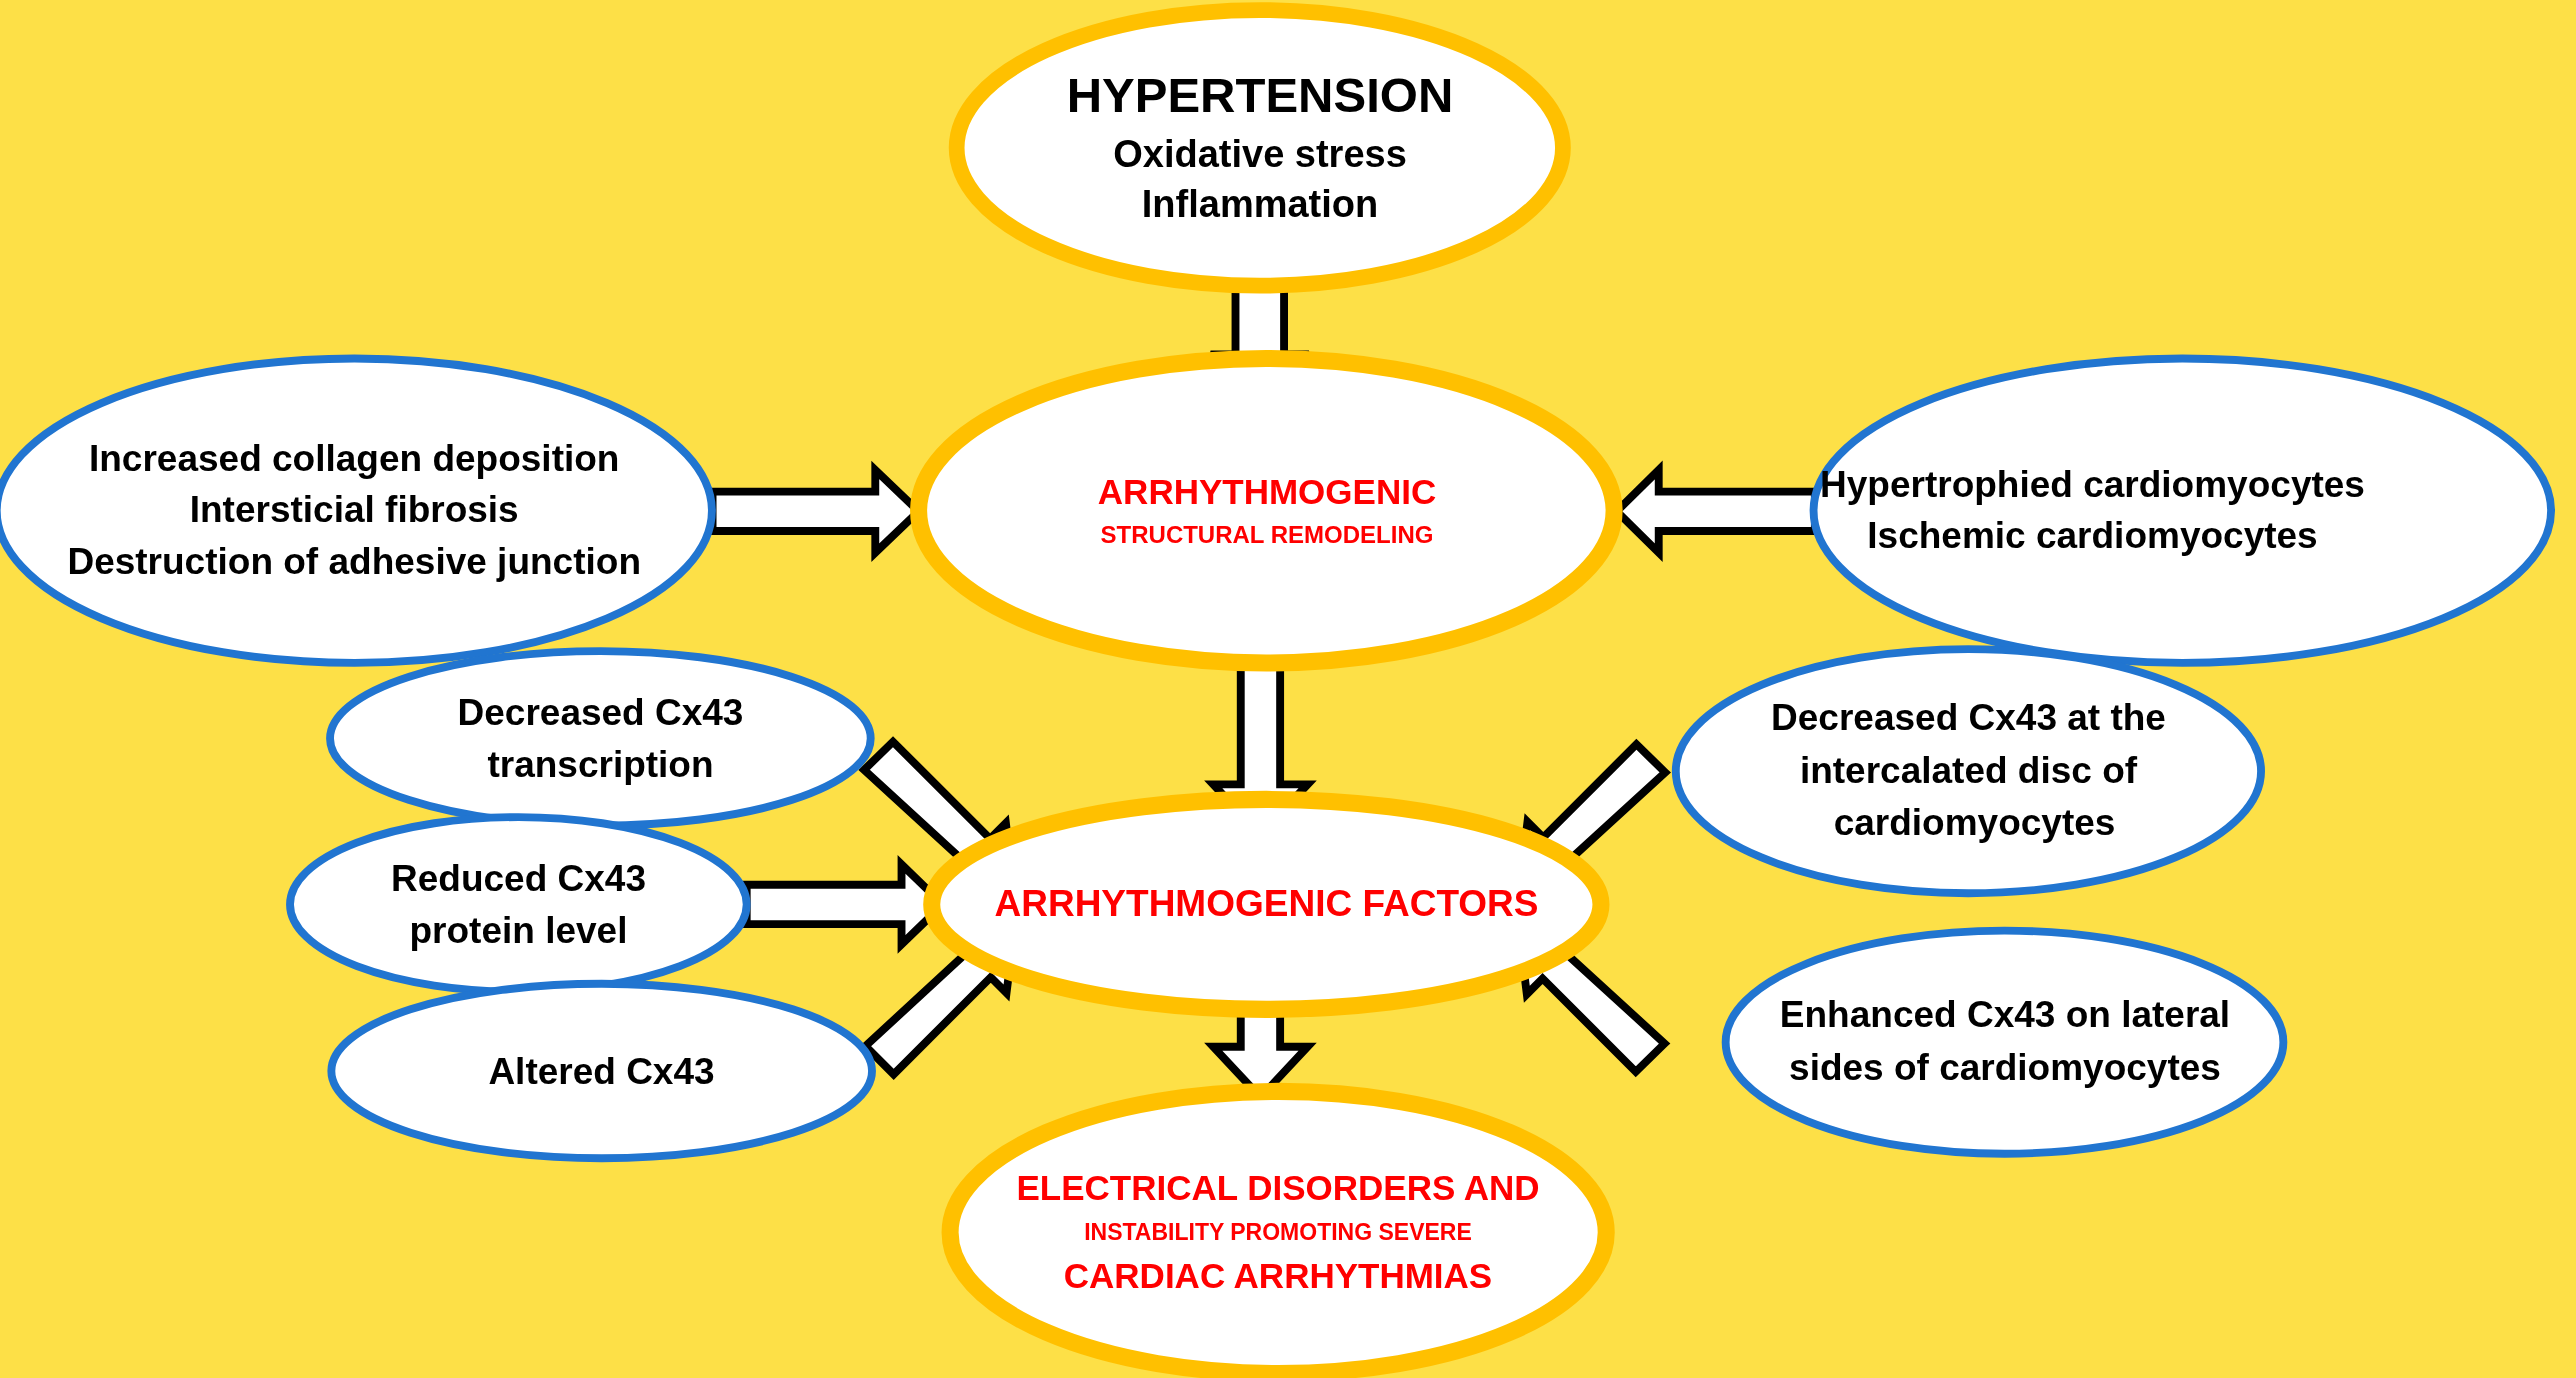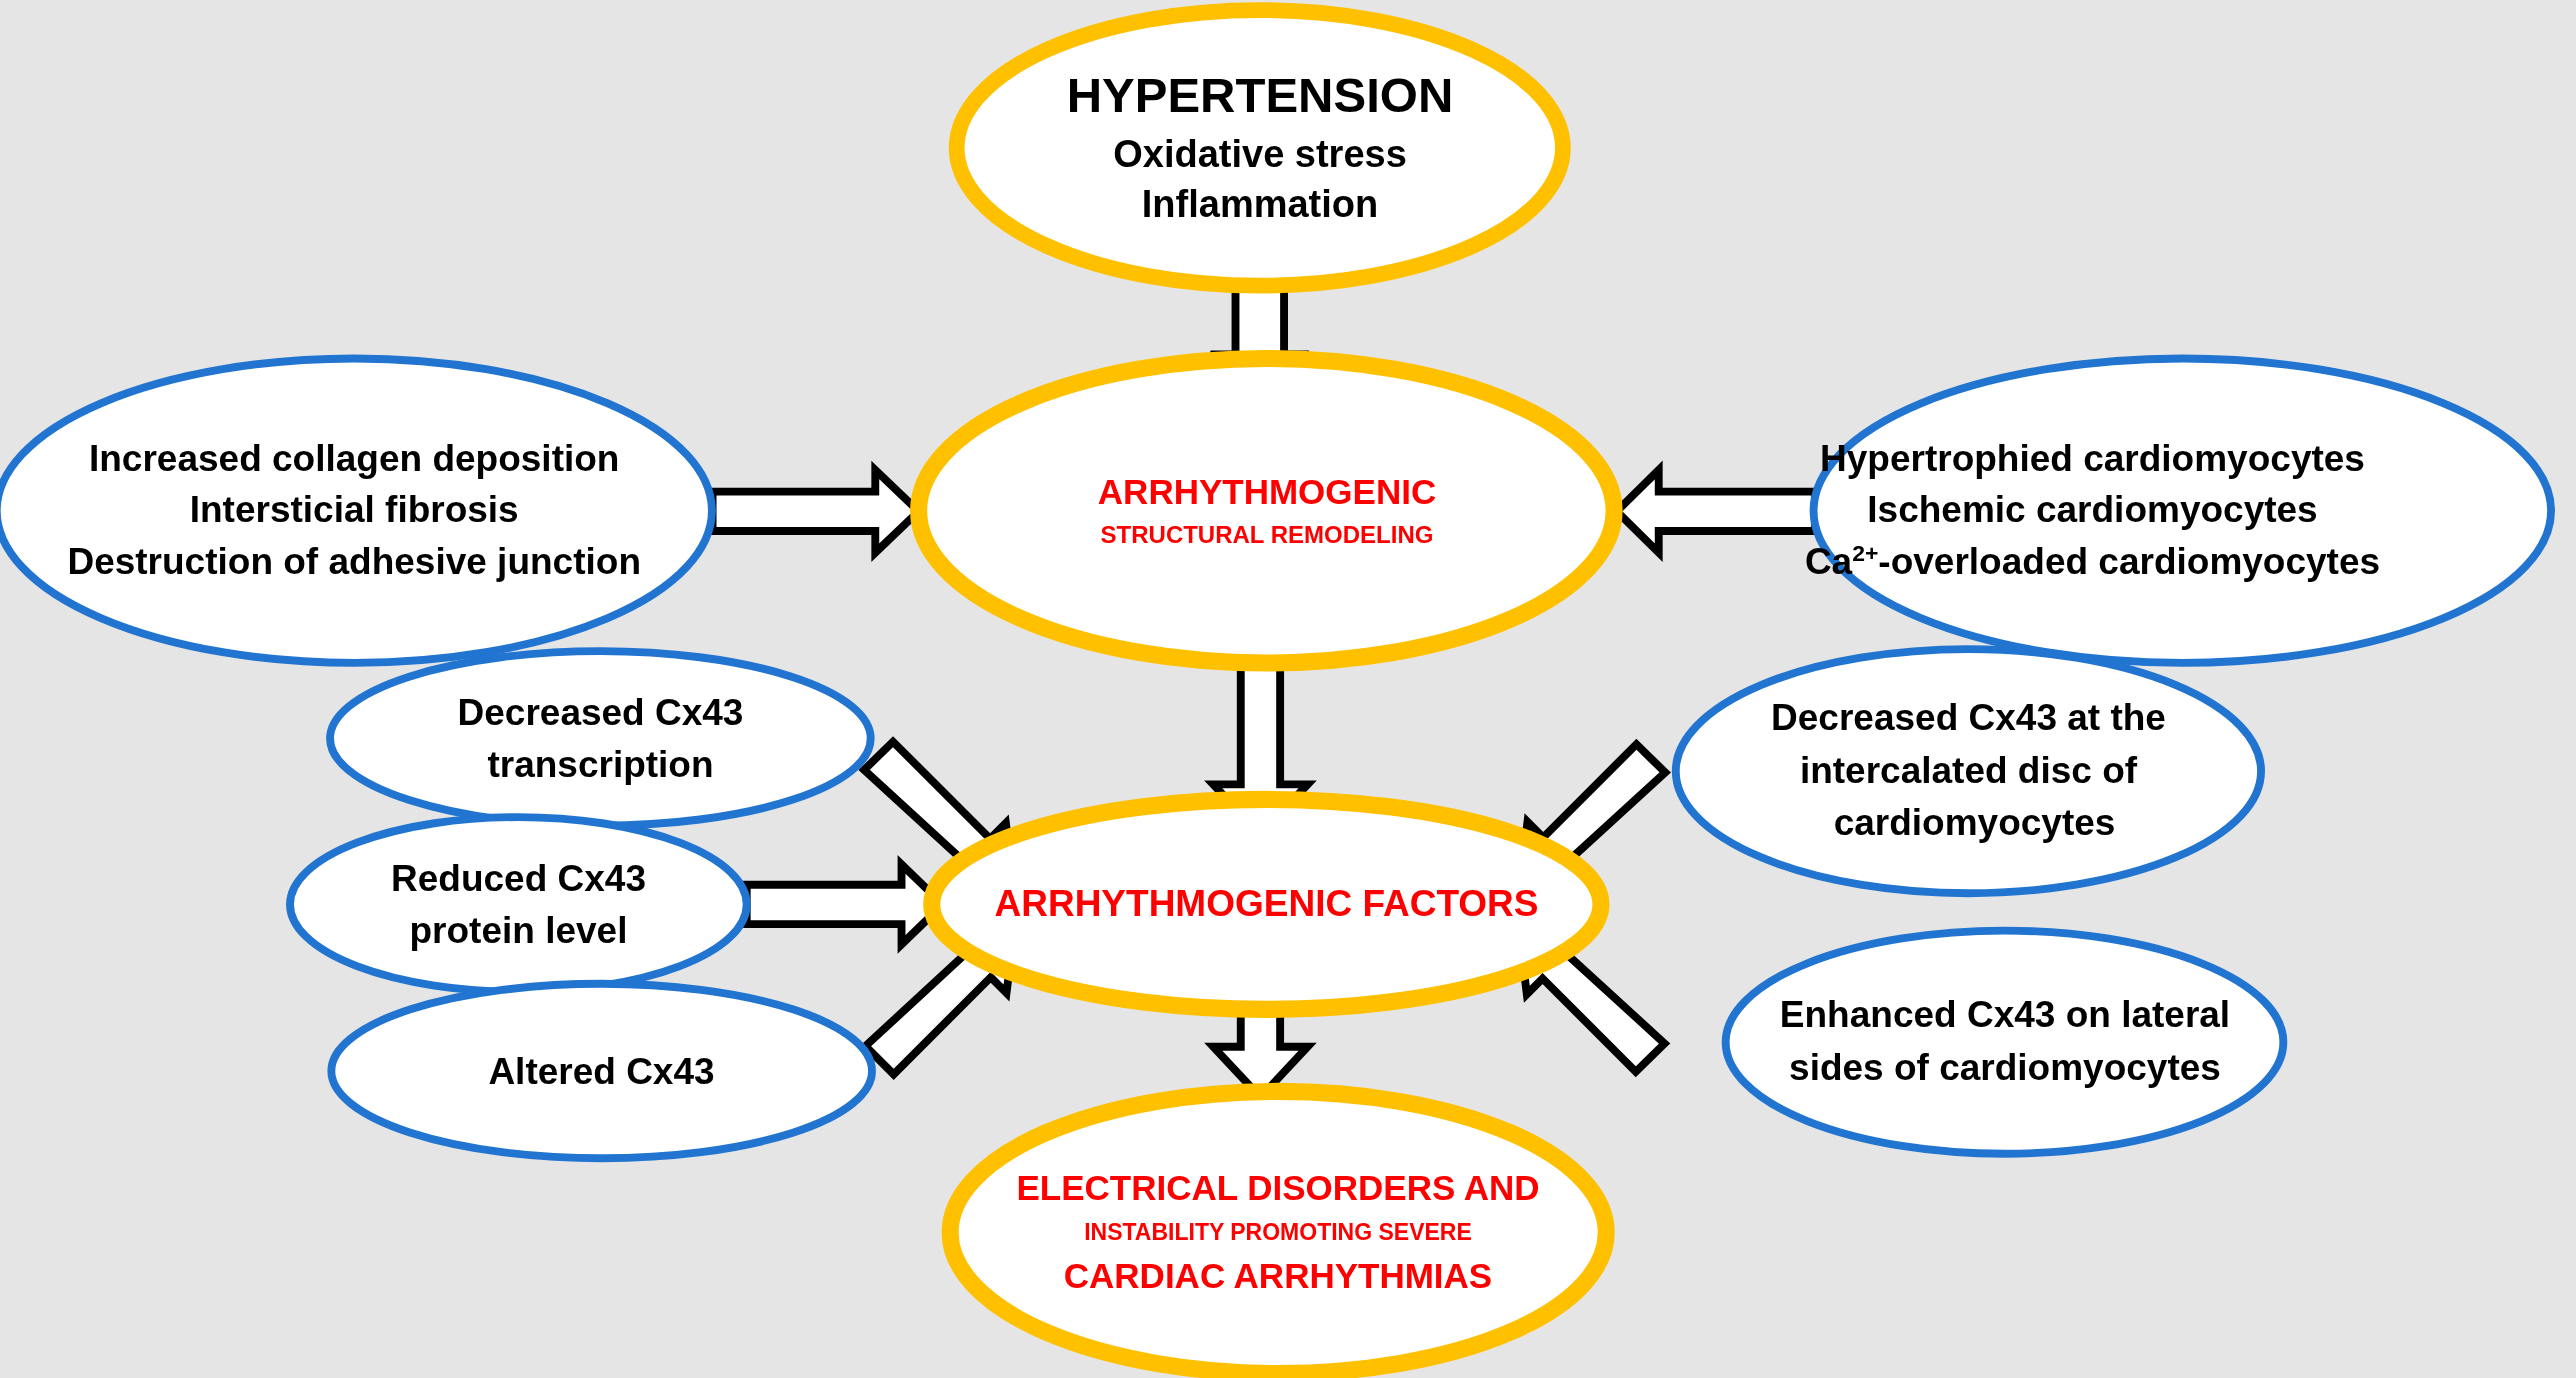--- a/index.html
+++ b/index.html
@@ -4,21 +4,21 @@
 <style>
   html, body {
     margin: 0;
     padding: 0;
     background: #ffffff;
   }
   #stage {
     position: relative;
     width: 2576px;
     height: 1379px;
-    background: #e5e5e5;
+    background: #fde047;
     font-family: "Liberation Sans", sans-serif;
     overflow: hidden;
   }
   svg.layer {
     position: absolute;
     left: 0; top: 0;
     width: 2576px;
     height: 1379px;
   }
   .node-text {
@@ -105,23 +105,20 @@
 
   <div class="node-text" style="left:-3.3px; top:358px; width:715px; height:304px;">
     <span class="line black" style="font-size:37px; line-height:1.38;">Increased collagen deposition</span>
     <span class="line black" style="font-size:37px; line-height:1.38;">Intersticial fibrosis</span>
     <span class="line black" style="font-size:37px; line-height:1.38;">Destruction of adhesive junction</span>
   </div>
 
   <div class="node-text" style="left:1724px; top:358px; width:737px; height:304px;">
     <span class="line black" style="font-size:37px; line-height:1.38;">Hypertrophied cardiomyocytes</span>
     <span class="line black" style="font-size:37px; line-height:1.38;">Ischemic cardiomyocytes</span>
-    <span class="line black" style="font-size:37px; line-height:1.38;">
-      <span>Ca</span><sup>2+</sup><span>-overloaded cardiomyocytes</span>
-    </span>
   </div>
 
   <div class="node-text" style="left:330px; top:651px; width:541px; height:175px;">
     <span class="line black" style="font-size:37px; line-height:1.40;">Decreased Cx43</span>
     <span class="line black" style="font-size:37px; line-height:1.40;">transcription</span>
   </div>
 
   <div class="node-text" style="left:290px; top:817px; width:457px; height:175px;">
     <span class="line black" style="font-size:37px; line-height:1.40;">Reduced Cx43</span>
     <span class="line black" style="font-size:37px; line-height:1.40;">protein level</span>

